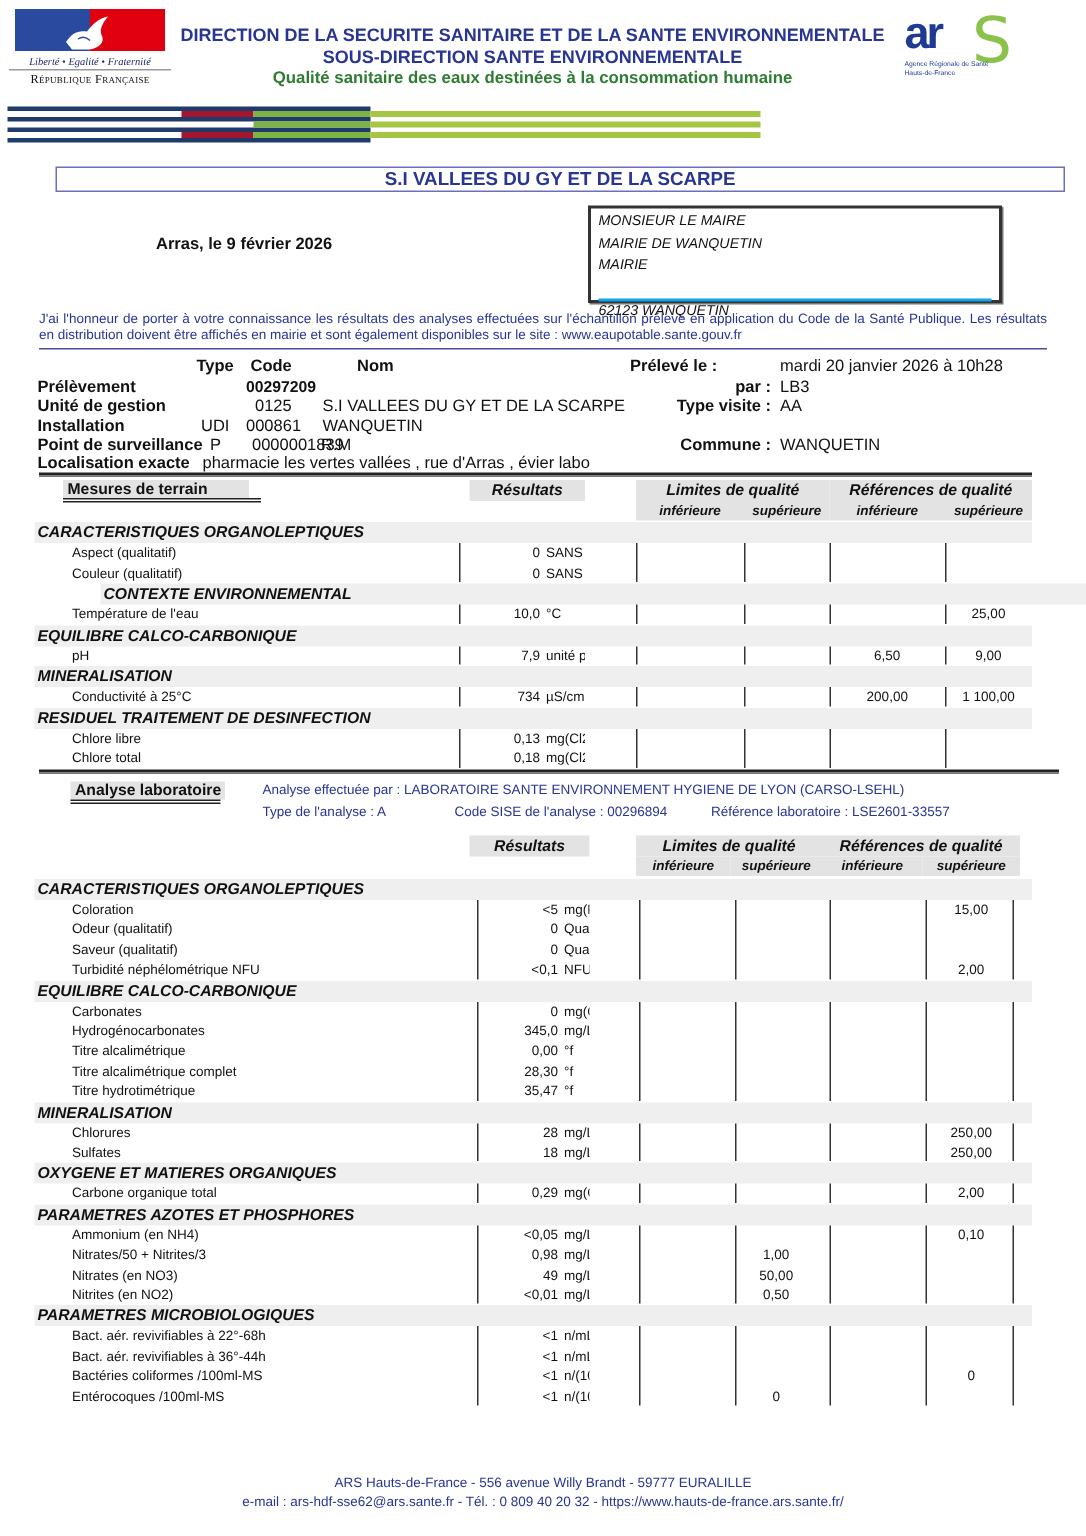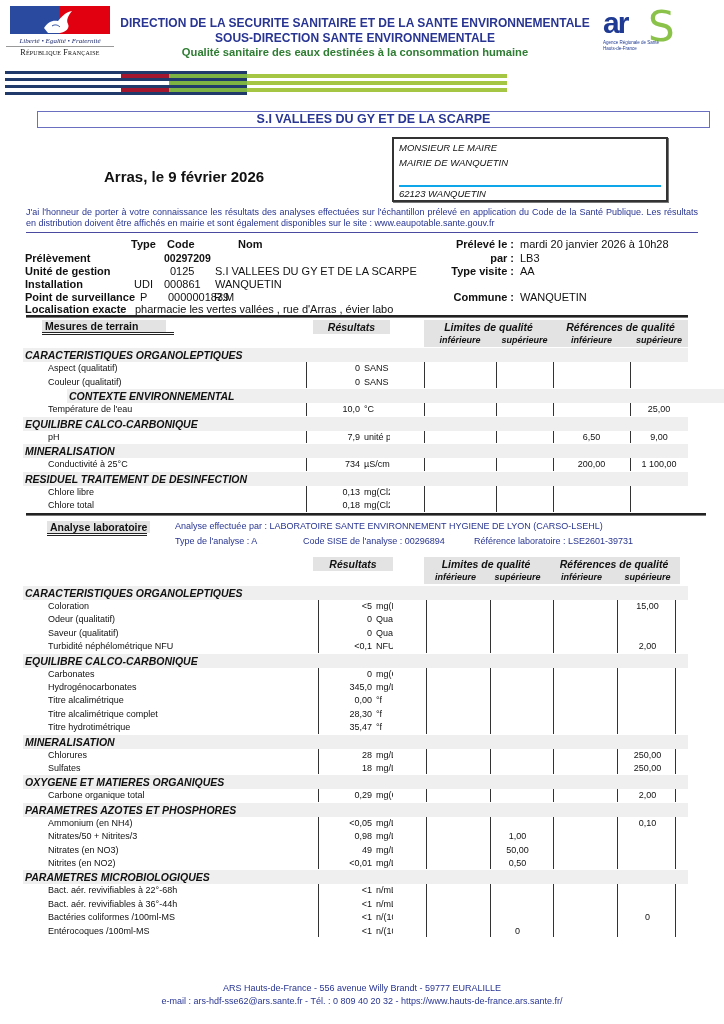--- a/index.html
+++ b/index.html
@@ -19,21 +19,21 @@
   .ars-a { left: 603px; top: 8px; font-size: 30px; font-weight: bold; color: #1f3a93; letter-spacing: -2px; line-height: 30px; }
   .ars-s { left: 648px; top: 6px; font-size: 42px; color: #8bc34a; line-height: 42px; font-family: "DejaVu Sans", sans-serif; }
   .ars-sub { left: 603px; top: 40px; font-size: 4.5px; color: #1f3a93; line-height: 6px; }
 
   
   .stripe { height: 3px; }
 
   
   .site-title { left: 37px; top: 111px; width: 673px; height: 17px; border: 1px solid #6a6fbf; text-align: center; font-weight: bold; font-size: 12.5px; color: #283593; line-height: 15px; }
 
-  .date { left: 104px; top: 168px; font-weight: bold; font-size: 15px; }
+  .date { left: 104px; top: 157px; font-weight: bold; font-size: 11px; }
   .addr { left: 392px; top: 137px; width: 276px; height: 65px; border: 2px solid #333; box-shadow: 1px 1px 0 #777; padding: 2px 5px; font-size: 9.5px; line-height: 14.5px; }
   .addr div { height: 14.5px; font-style: italic; }
   .addr .cp { border-top: 2px solid #0ea5e9; }
 
   .notice { left: 26px; top: 207px; width: 672px; color: #283593; font-size: 9px; line-height: 11px; text-align: justify; }
   .hr1 { left: 26px; top: 232px; width: 672px; height: 1px; background: #4a4aa0; }
 
   
   .info { font-size: 11px; }
   .lbl { font-weight: bold; }
@@ -104,20 +104,21 @@
   <div class="abs" style="left:242px; top:17px; width:260px; height:4px; background:#a5c544;"></div>
 </div>
 
 <div class="abs site-title">S.I VALLEES DU GY ET DE LA SCARPE</div>
 
 <div class="abs date">Arras, le 9 février 2026</div>
 
 <div class="abs addr">
   <div>MONSIEUR LE MAIRE</div>
   <div>MAIRIE DE WANQUETIN</div>
+  <div>MAIRIE</div>
   <div></div>
   <div class="cp">62123 WANQUETIN</div>
 </div>
 
 <div class="abs notice">J'ai l'honneur de porter à votre connaissance les résultats des analyses effectuées sur l'échantillon prélevé en application du Code de la Santé Publique. Les résultats en distribution doivent être affichés en mairie et sont également disponibles sur le site : www.eaupotable.sante.gouv.fr</div>
 <div class="abs hr1"></div>
 
 <div class="abs info lbl" style="left:131px; top:238px;">Type</div>
 <div class="abs info lbl" style="left:167px; top:238px;">Code</div>
 <div class="abs info lbl" style="left:238px; top:238px;">Nom</div>
@@ -133,21 +134,21 @@
     <div class="abs info" style="left: 164px; top: 278px;">000861</div>
     <div class="abs info" style="left: 215px; top: 278px;">WANQUETIN</div>
     <div class="abs info lbl" style="left: 25px; top: 291px;">Point de surveillance</div>
     <div class="abs info" style="left: 140px; top: 291px;">P</div>
     <div class="abs info" style="left: 168px; top: 291px;">0000001839</div>
     <div class="abs info" style="left: 214px; top: 291px;">R.M</div>
     <div class="abs info lbl" style="left: 25px; top: 303px;">Localisation exacte</div>
     <div class="abs info" style="left: 135px; top: 303px;">pharmacie les vertes vallées , rue d'Arras , évier labo</div>
   </div>
 <div id="sample-right">
-    <div class="abs info lbl" style="left: 420px; width: 94px; text-align: right; top: 238px;">Prélevé le :</div>
+    <div class="abs info lbl" style="left: 420px; width: 94px; text-align: left; top: 238px;">Prélevé le :</div>
     <div class="abs info" style="left: 520px; top: 238px;">mardi 20 janvier 2026 à 10h28</div>
     <div class="abs info lbl" style="left: 420px; width: 94px; text-align: right; top: 252px;">par :</div>
     <div class="abs info" style="left: 520px; top: 252px;">LB3</div>
     <div class="abs info lbl" style="left: 420px; width: 94px; text-align: right; top: 265px;">Type visite :</div>
     <div class="abs info" style="left: 520px; top: 265px;">AA</div>
     <div class="abs info lbl" style="left: 420px; width: 94px; text-align: right; top: 291px;">Commune :</div>
     <div class="abs info" style="left: 520px; top: 291px;">WANQUETIN</div>
   </div>
 
 <div class="abs hr-double" style="left:26px; top:315px; width:662px;"></div>
@@ -261,21 +262,21 @@
 
 <div class="abs hr-double" style="left:26px; top:513px; width:680px;"></div>
 
 <div class="abs" style="left:47px; top:521px;">
   <div class="section-tag" style="text-decoration:none; background:#e3e3e3; padding:0 3px;">Analyse laboratoire</div>
   <div class="section-tag-line" style="width:100px;"></div>
 </div>
 <div class="abs lab-info" style="left:175px; top:521px;">Analyse effectuée par : LABORATOIRE SANTE ENVIRONNEMENT HYGIENE DE LYON (CARSO-LSEHL)</div>
 <div class="abs lab-info" style="left:175px; top:536px;">Type de l'analyse : A</div>
 <div class="abs lab-info" style="left:303px; top:536px;">Code SISE de l'analyse : 00296894</div>
-<div class="abs lab-info" style="left:474px; top:536px;">Référence laboratoire : LSE2601-39731</div>
+<div class="abs lab-info" style="left:474px; top:536px;">Référence laboratoire : LSE2601-33557</div>
 
 <div id="lab">
     <div class="abs thead-box th-res" style="left: 313px; top: 557px; width: 80px; height: 14px; line-height: 14px;">Résultats</div>
     <div class="abs thead-box th-res" style="left: 424px; top: 557px; width: 124px; height: 14px; line-height: 14px;">Limites de qualité</div>
     <div class="abs thead-box th-res" style="left: 548px; top: 557px; width: 132px; height: 14px; line-height: 14px;">Références de qualité</div>
     <div class="abs thead-box th-sub" style="left: 424px; top: 571px; width: 63px; height: 13px; line-height: 13px;">inférieure</div>
     <div class="abs thead-box th-sub" style="left: 487px; top: 571px; width: 61px; height: 13px; line-height: 13px;">supérieure</div>
     <div class="abs thead-box th-sub" style="left: 548px; top: 571px; width: 67px; height: 13px; line-height: 13px;">inférieure</div>
     <div class="abs thead-box th-sub" style="left: 615px; top: 571px; width: 65px; height: 13px; line-height: 13px;">supérieure</div>
     <div class="abs grp" style="top: 586px; width: 665px;">CARACTERISTIQUES ORGANOLEPTIQUES</div>

